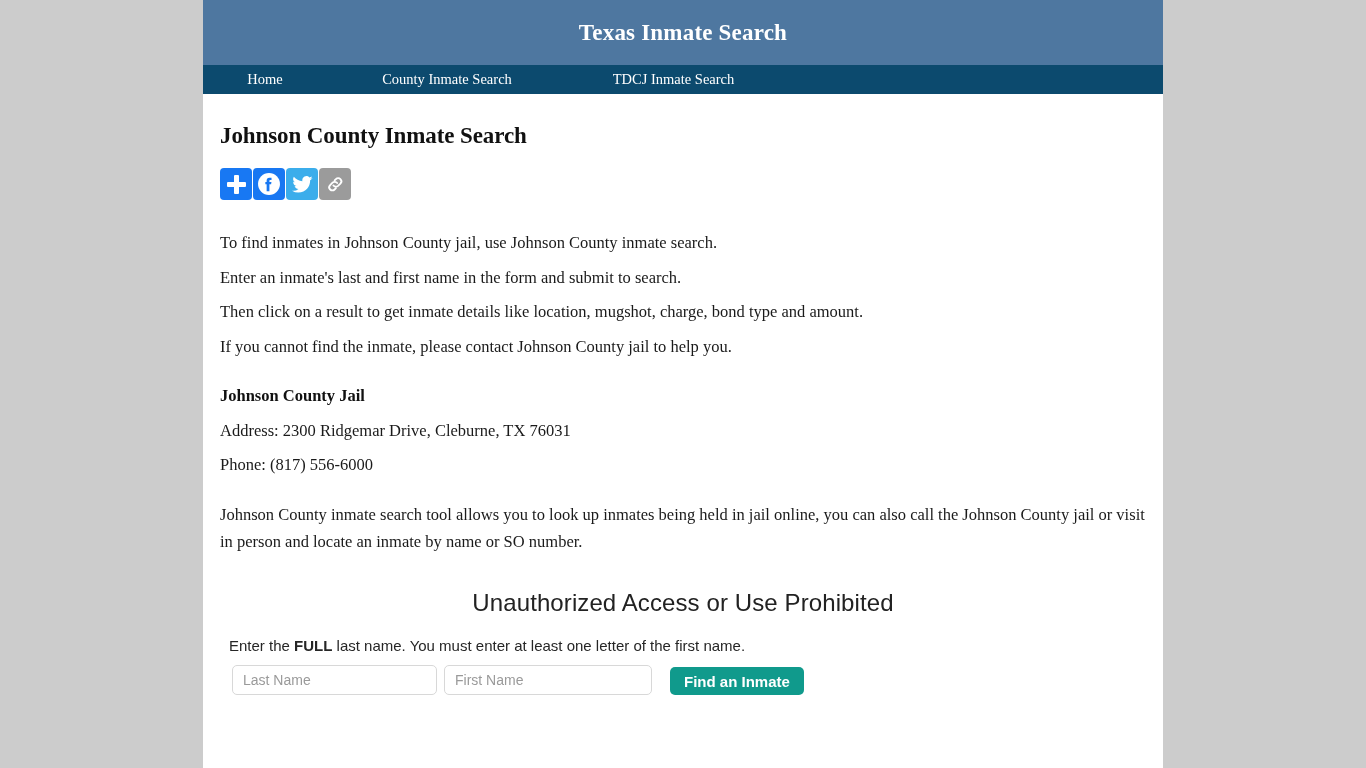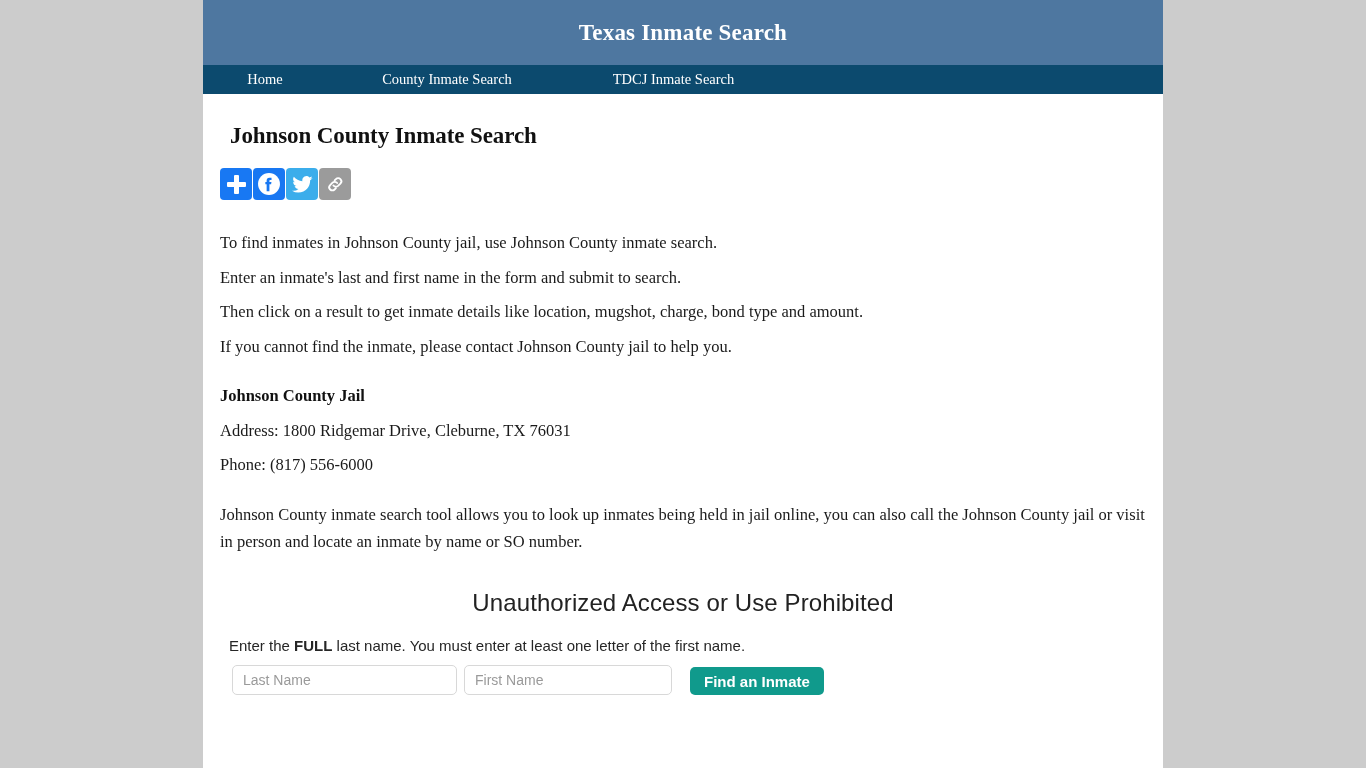--- a/index.html
+++ b/index.html
@@ -66,21 +66,21 @@
   
   .content {
     padding: 0 17px;
   }
 
   h1.page-heading {
     font-family: "Liberation Serif", "DejaVu Serif", serif;
     font-size: 23px;
     font-weight: bold;
     color: #111111;
-    margin: 29px 0 0 10px;
+    margin: 29px 0 0 0;
     letter-spacing: -0.1px;
   }
 
   
   .share-row {
     margin-top: 19px;
     display: flex;
     gap: 1px;
     align-items: center;
   }
@@ -193,21 +193,21 @@
     border: 1px solid #d8d8d8;
     border-radius: 5px;
     padding: 0 10px;
     font-family: "Liberation Sans", "DejaVu Sans", sans-serif;
     font-size: 14px;
     color: #333333;
     outline: none;
     background: #ffffff;
   }
   .search-input::placeholder { color: #9a9a9a; }
-  .input-last { width: 225px; margin-right: 7px; }
+  .input-last { width: 205px; margin-right: 7px; }
   .input-first { width: 208px; margin-right: 18px; }
 
   .find-button {
     background: #109a8c;
     color: #ffffff;
     border: none;
     border-radius: 5px;
     height: 28px;
     padding: 0 14px;
     font-family: "Liberation Sans", "DejaVu Sans", sans-serif;
@@ -267,21 +267,21 @@
 
     <div class="intro-lines">
       <p>To find inmates in Johnson County jail, use Johnson County inmate search.</p>
       <p>Enter an inmate's last and first name in the form and submit to search.</p>
       <p>Then click on a result to get inmate details like location, mugshot, charge, bond type and amount.</p>
       <p>If you cannot find the inmate, please contact Johnson County jail to help you.</p>
     </div>
 
     <div class="jail-block">
       <p class="jail-name">Johnson County Jail</p>
-      <p>Address: 1800 Ridgemar Drive, Cleburne, TX 76031</p>
+      <p>Address: 2300 Ridgemar Drive, Cleburne, TX 76031</p>
       <p>Phone: (817) 556-6000</p>
     </div>
 
     <p class="tool-paragraph">Johnson County inmate search tool allows you to look up inmates being held in jail online, you can also call the Johnson County jail or visit in person and locate an inmate by name or SO number.</p>
 
     <div class="search-widget">
 
       <h2 class="widget-title">Unauthorized Access or Use Prohibited</h2>
 
       <p class="widget-instruction"><span>Enter the </span><b>FULL</b><span> last name. You must enter at least one letter of the first name.</span></p>

